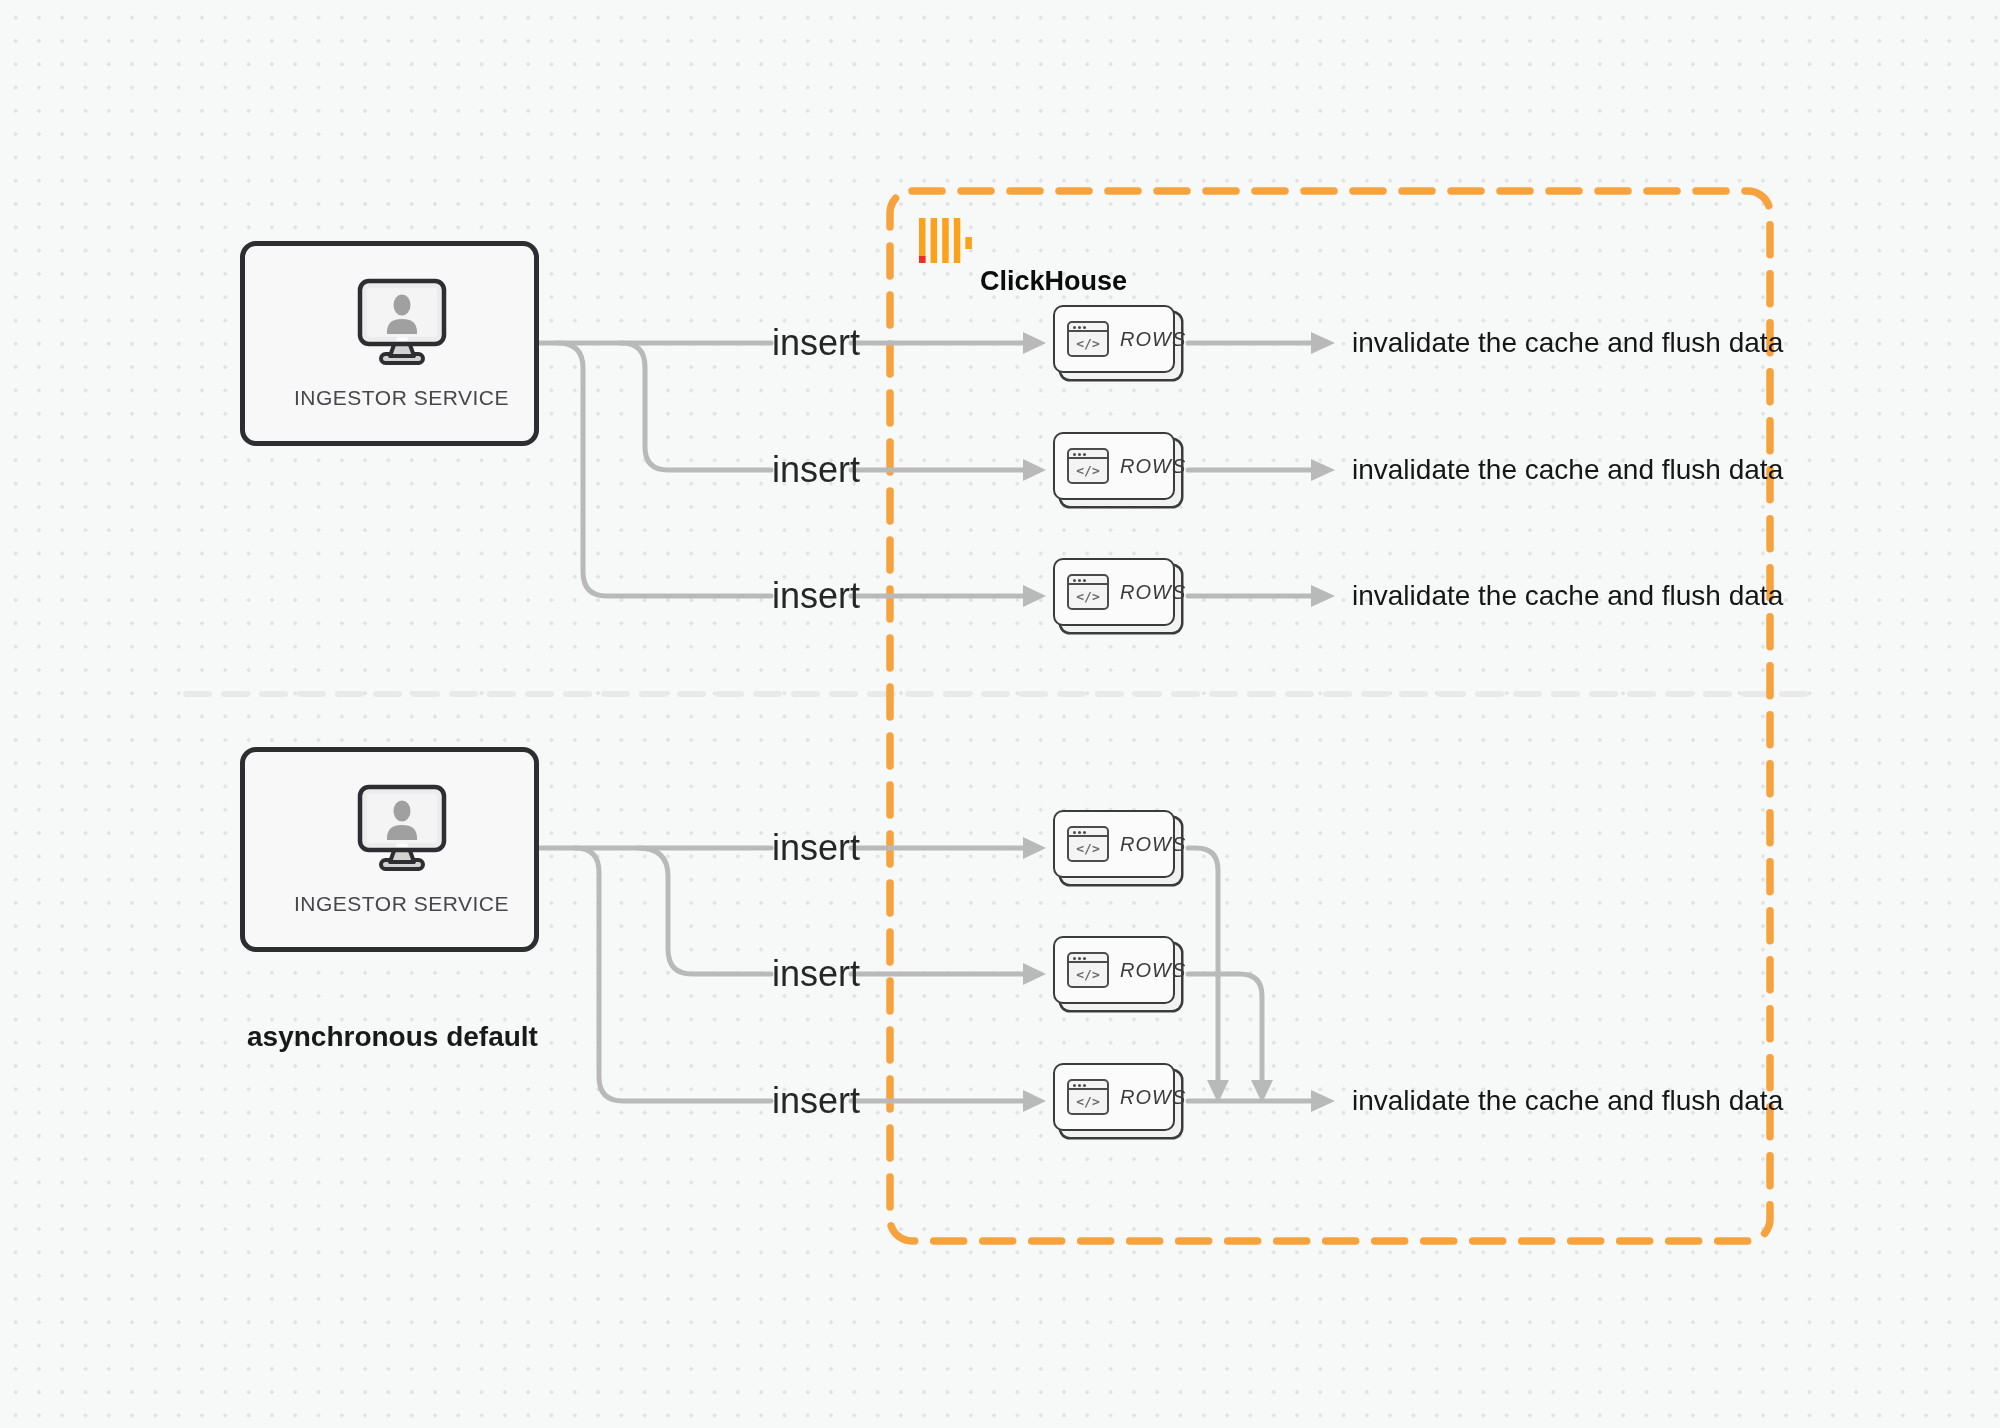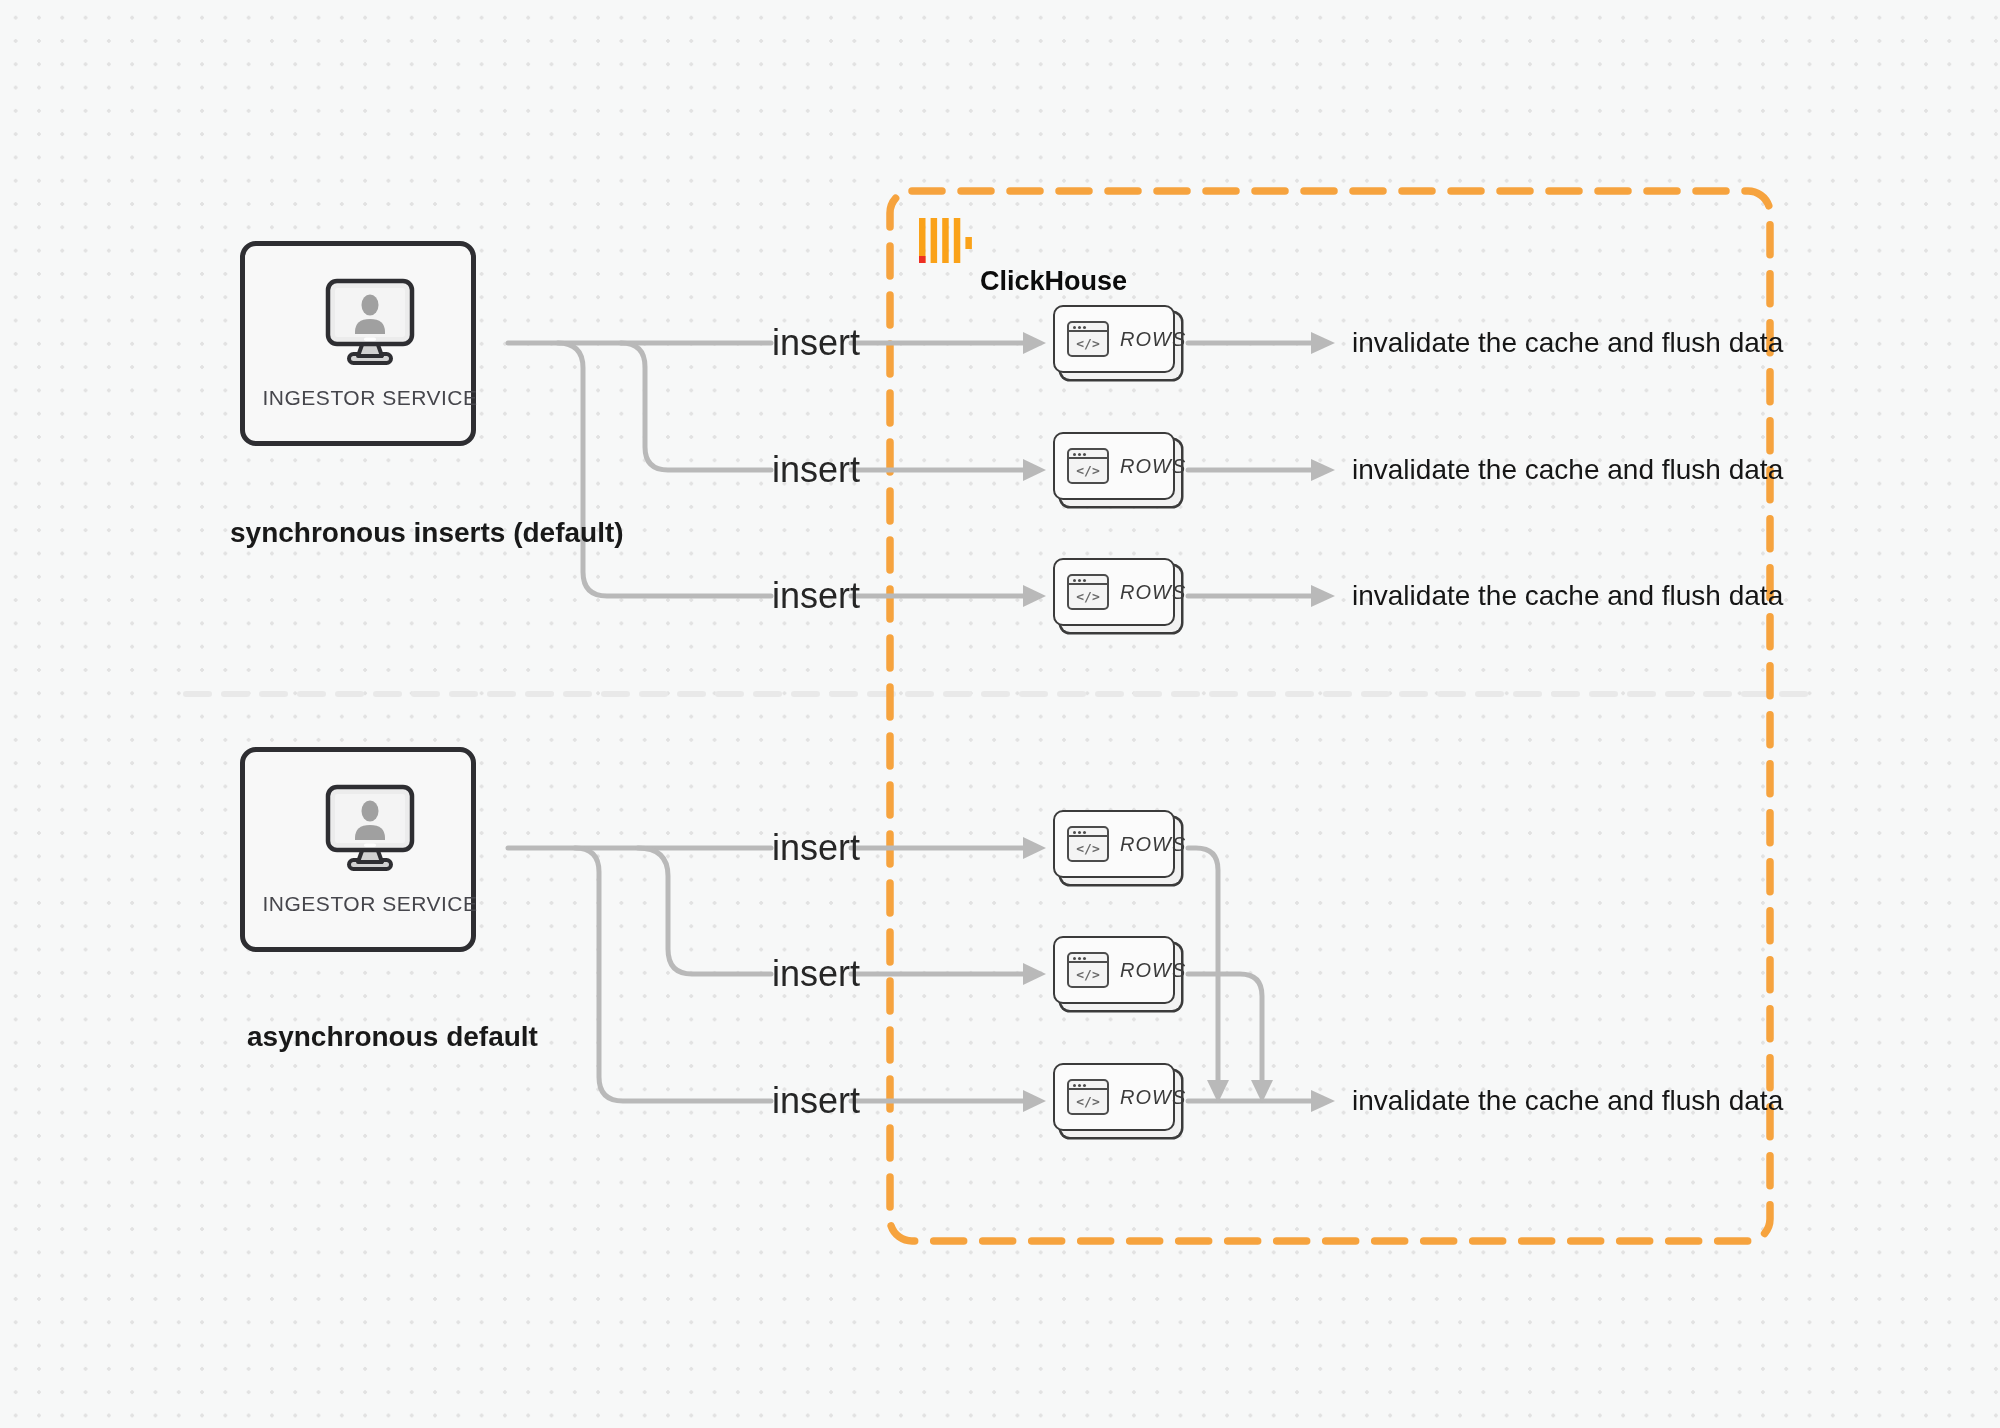--- a/index.html
+++ b/index.html
@@ -9,21 +9,21 @@
     background-image:radial-gradient(circle,#e2e2e2 1.7px,transparent 1.8px);
     background-size:23.3px 23.3px;
     background-position:4px 6px;
     font-family:"Liberation Sans","DejaVu Sans",sans-serif;
   }
   .connectors{position:absolute;left:0;top:0;z-index:1;pointer-events:none;}
   .abs{position:absolute;z-index:2;}
 
   
   .service-box{
-    left:240px;width:236px;height:205px;background:#f8f8f8;
+    left:240px;width:299px;height:205px;background:#f8f8f8;
     border:5px solid #2e2e32;border-radius:16px;box-sizing:border-box;
     display:flex;flex-direction:column;align-items:center;justify-content:center;gap:8px;padding-left:24px;
   }
   .service-label{font-size:21px;color:#46464c;letter-spacing:.5px;white-space:nowrap;}
 
   
   .caption{font-size:28px;font-weight:700;color:#191919;white-space:nowrap;transform:translateY(-50%);}
 
   
   .insert-label{
@@ -127,21 +127,20 @@
       <rect x="38" y="76" width="42" height="9" rx="4.5" fill="#d2d2d2" stroke="#2e2e32" stroke-width="4"></rect>
       <path d="M52 64 L66 64 L71 78 L47 78 Z" fill="#d2d2d2" stroke="#2e2e32" stroke-width="4" stroke-linejoin="round"></path>
       <rect x="17" y="3" width="84" height="63" rx="9" fill="#ececec" stroke="#2e2e32" stroke-width="4.5"></rect>
       <rect x="24" y="10" width="70" height="49" rx="2.5" fill="#f4f4f4"></rect>
       <ellipse cx="59" cy="27" rx="8.5" ry="10.5" fill="#a0a0a0"></ellipse>
       <path d="M44 54 Q44 41 59 41 Q74 41 74 54 L74 56 L44 56 Z" fill="#a0a0a0"></path>
       <rect x="53" y="59.5" width="12" height="3.5" rx="1.75" fill="#fdfdfd"></rect>
     </svg>
     <div class="service-label">INGESTOR SERVICE</div>
   </div>
-  <div class="abs caption" style="left:230px;top:533px;">synchronous inserts (default)</div>
 
   <div class="abs insert-label" style="top:343px;">insert</div>
   <div class="abs insert-label" style="top:470px;">insert</div>
   <div class="abs insert-label" style="top:596px;">insert</div>
 
   <div class="abs card" style="top:305px;">
     <span class="win-icon">
       <span class="win-dots"></span>
       <span class="win-code">&lt;/&gt;</span>
     </span>

